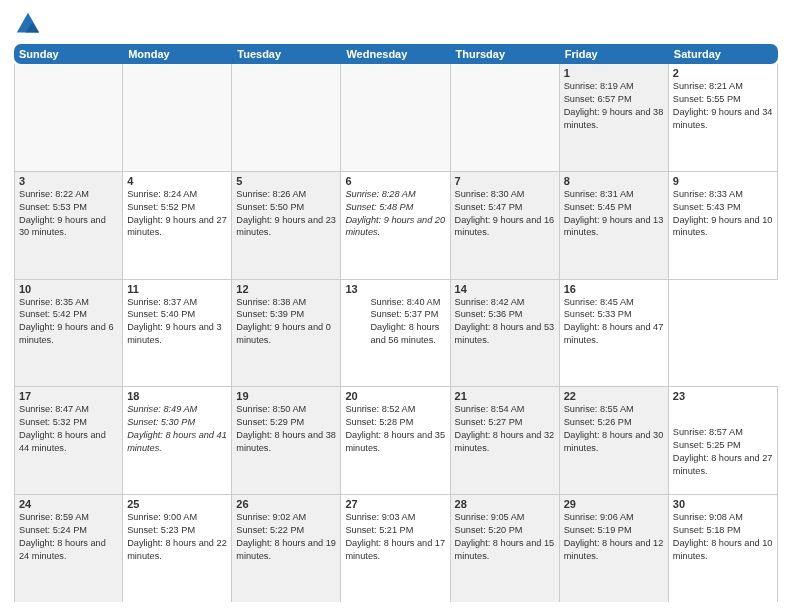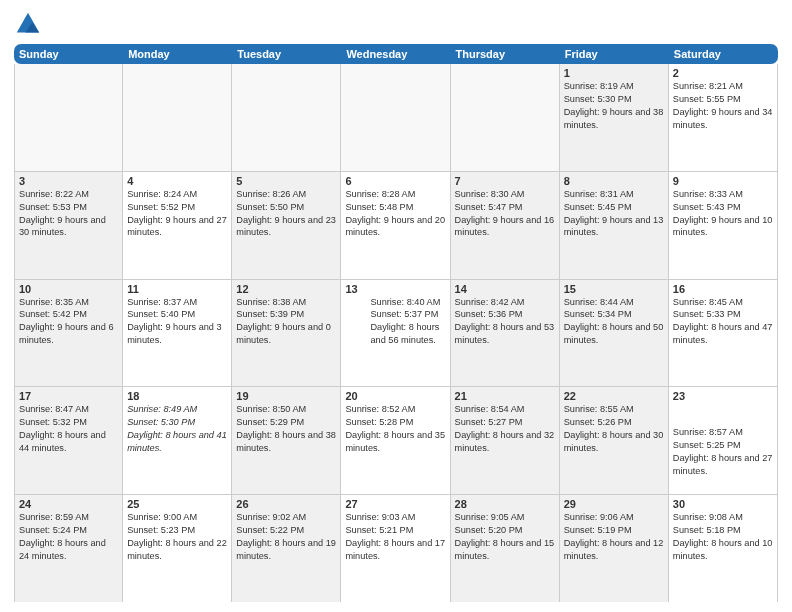--- a/index.html
+++ b/index.html
@@ -154,21 +154,21 @@
     <div class="cal-body">
     <div class="cal-row">
           <div class="cal-cell empty"></div>
           <div class="cal-cell empty"></div>
           <div class="cal-cell empty"></div>
           <div class="cal-cell empty"></div>
           <div class="cal-cell empty"></div>
           <div class="cal-cell shaded">
             <span class="day-num">1</span>
             <div class="day-info" style="white-space: pre-line;">Sunrise: 8:19 AM
-Sunset: 5:30 PM
+Sunset: 6:57 PM
 Daylight: 9 hours and 38 minutes.</div>
           </div>
           <div class="cal-cell">
             <span class="day-num">2</span>
             <div class="day-info" style="white-space: pre-line;">Sunrise: 8:21 AM
 Sunset: 5:55 PM
 Daylight: 9 hours and 34 minutes.</div>
           </div>
         </div>
         <div class="cal-row">
@@ -185,21 +185,21 @@
 Daylight: 9 hours and 27 minutes.</div>
           </div>
           <div class="cal-cell shaded">
             <span class="day-num">5</span>
             <div class="day-info" style="white-space: pre-line;">Sunrise: 8:26 AM
 Sunset: 5:50 PM
 Daylight: 9 hours and 23 minutes.</div>
           </div>
           <div class="cal-cell">
             <span class="day-num">6</span>
-            <div class="day-info" style="white-space: pre-line;">Sunrise: 8:28 AM
+            <div class="day-info" style="white-space: pre-line; font-style: italic;">Sunrise: 8:28 AM
 Sunset: 5:48 PM
 Daylight: 9 hours and 20 minutes.</div>
           </div>
           <div class="cal-cell shaded">
             <span class="day-num">7</span>
             <div class="day-info" style="white-space: pre-line;">Sunrise: 8:30 AM
 Sunset: 5:47 PM
 Daylight: 9 hours and 16 minutes.</div>
           </div>
           <div class="cal-cell shaded">
@@ -238,26 +238,20 @@
             <span class="day-num">13</span>
             <div class="day-info" style="white-space: pre-line; margin-left: 25px;">Sunrise: 8:40 AM
 Sunset: 5:37 PM
 Daylight: 8 hours and 56 minutes.</div>
           </div>
           <div class="cal-cell shaded">
             <span class="day-num">14</span>
             <div class="day-info" style="white-space: pre-line;">Sunrise: 8:42 AM
 Sunset: 5:36 PM
 Daylight: 8 hours and 53 minutes.</div>
-          </div>
-          <div class="cal-cell shaded">
-            <span class="day-num">15</span>
-            <div class="day-info" style="white-space: pre-line;">Sunrise: 8:44 AM
-Sunset: 5:34 PM
-Daylight: 8 hours and 50 minutes.</div>
           </div>
           <div class="cal-cell">
             <span class="day-num">16</span>
             <div class="day-info" style="white-space: pre-line;">Sunrise: 8:45 AM
 Sunset: 5:33 PM
 Daylight: 8 hours and 47 minutes.</div>
           </div>
         </div>
         <div class="cal-row">
           <div class="cal-cell shaded">

